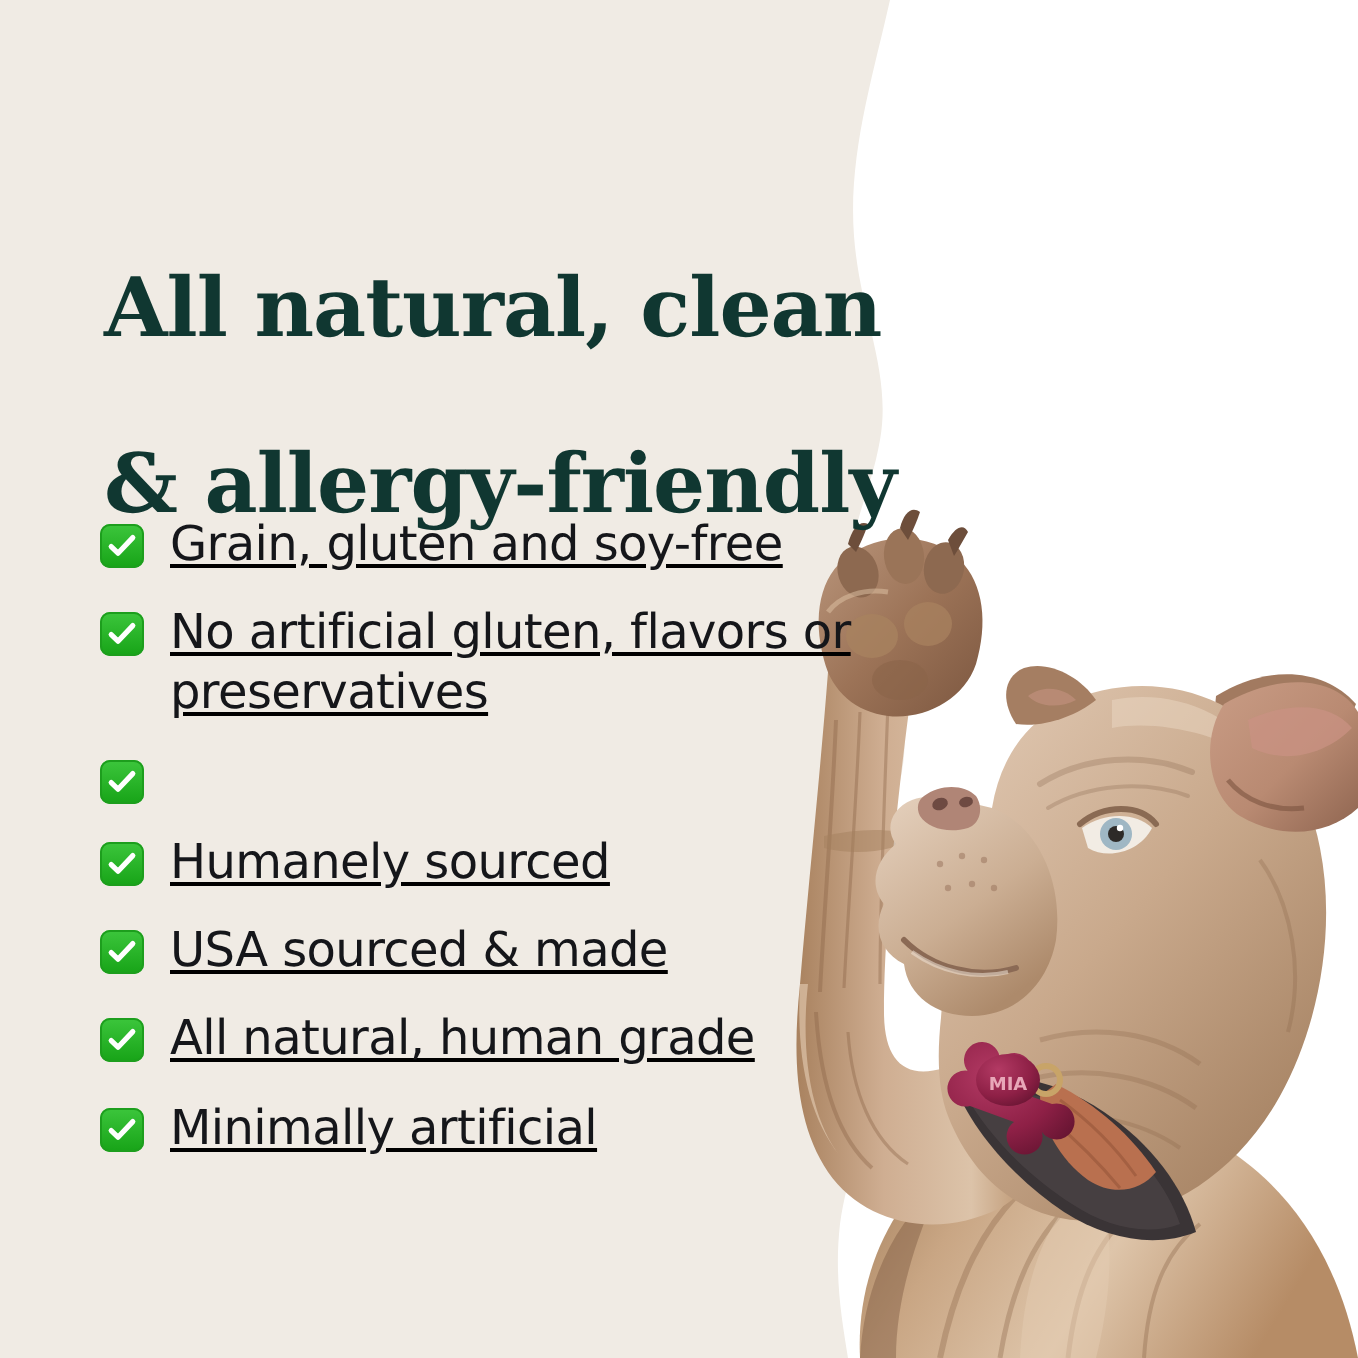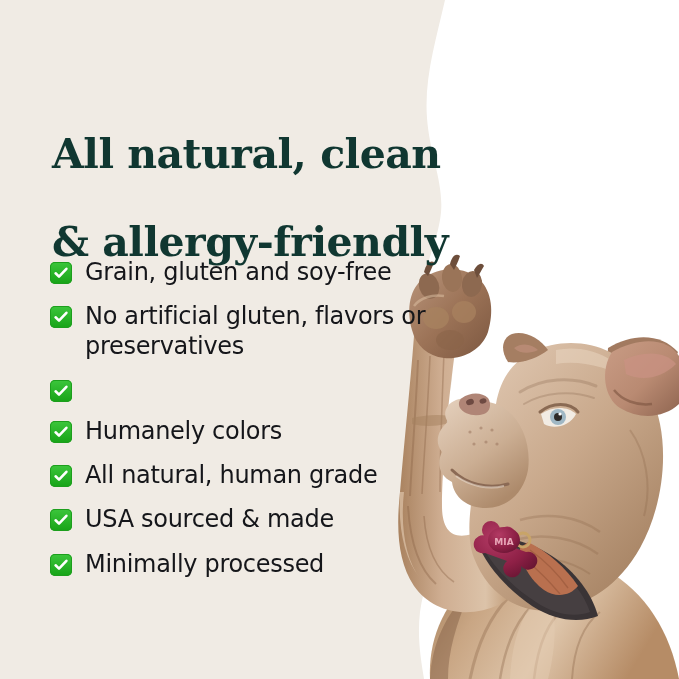--- a/index.html
+++ b/index.html
@@ -55,20 +55,21 @@
     position: absolute;
     left: 50px;
     top: 258px;
     z-index: 4;
     width: 400px;
   }
   .check-item {
     display: flex;
     align-items: flex-start;
     margin-bottom: 15px;
+    text-decoration: underline;
   }
   .check-box {
     flex: 0 0 auto;
     width: 22px;
     height: 22px;
     margin-top: 4px;
     margin-right: 13px;
     border-radius: 5px;
     background: linear-gradient(#3cc63c, #17a317);
     box-shadow: inset 0 0 0 1px #1d9e1d;
@@ -360,41 +361,41 @@
             <path d="M3.6 9.3 L7 12.6 L14.4 4.8" fill="none" stroke="#ffffff" stroke-width="2.6" stroke-linecap="round" stroke-linejoin="round"></path>
           </svg>
         </span>
       </li>
       <li class="check-item">
         <span class="check-box">
           <svg width="18" height="18" viewBox="0 0 18 18">
             <path d="M3.6 9.3 L7 12.6 L14.4 4.8" fill="none" stroke="#ffffff" stroke-width="2.6" stroke-linecap="round" stroke-linejoin="round"></path>
           </svg>
         </span>
-        <span class="check-text">Humanely colors</span>
+        <span class="check-text">Humanely sourced</span>
+      </li>
+      <li class="check-item">
+        <span class="check-box">
+          <svg width="18" height="18" viewBox="0 0 18 18">
+            <path d="M3.6 9.3 L7 12.6 L14.4 4.8" fill="none" stroke="#ffffff" stroke-width="2.6" stroke-linecap="round" stroke-linejoin="round"></path>
+          </svg>
+        </span>
+        <span class="check-text">USA sourced &amp; made</span>
       </li>
       <li class="check-item">
         <span class="check-box">
           <svg width="18" height="18" viewBox="0 0 18 18">
             <path d="M3.6 9.3 L7 12.6 L14.4 4.8" fill="none" stroke="#ffffff" stroke-width="2.6" stroke-linecap="round" stroke-linejoin="round"></path>
           </svg>
         </span>
         <span class="check-text">All natural, human grade</span>
       </li>
       <li class="check-item">
         <span class="check-box">
           <svg width="18" height="18" viewBox="0 0 18 18">
             <path d="M3.6 9.3 L7 12.6 L14.4 4.8" fill="none" stroke="#ffffff" stroke-width="2.6" stroke-linecap="round" stroke-linejoin="round"></path>
           </svg>
         </span>
-        <span class="check-text">USA sourced &amp; made</span>
-      </li>
-      <li class="check-item">
-        <span class="check-box">
-          <svg width="18" height="18" viewBox="0 0 18 18">
-            <path d="M3.6 9.3 L7 12.6 L14.4 4.8" fill="none" stroke="#ffffff" stroke-width="2.6" stroke-linecap="round" stroke-linejoin="round"></path>
-          </svg>
-        </span>
-        <span class="check-text">Minimally processed</span>
+        <span class="check-text">Minimally artificial</span>
       </li>
     </ul>
 
 </div>
 
 </body></html>

